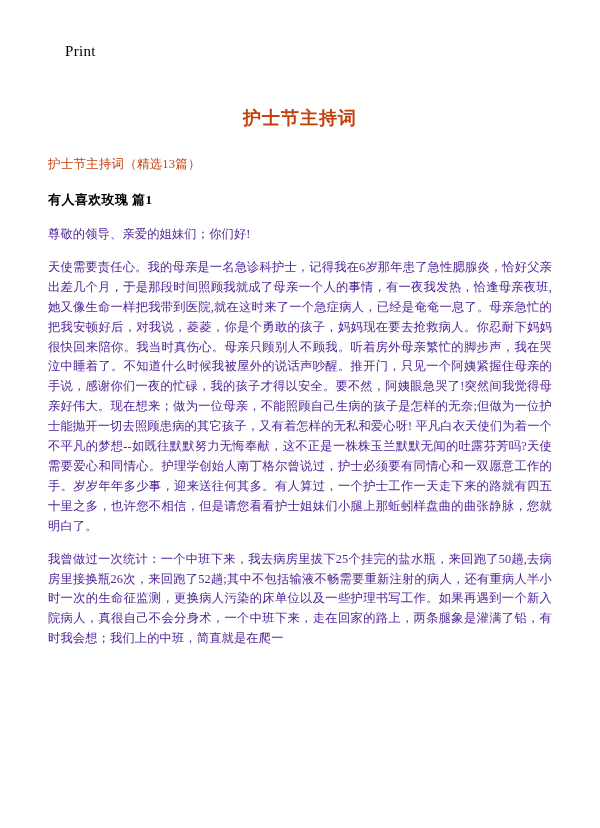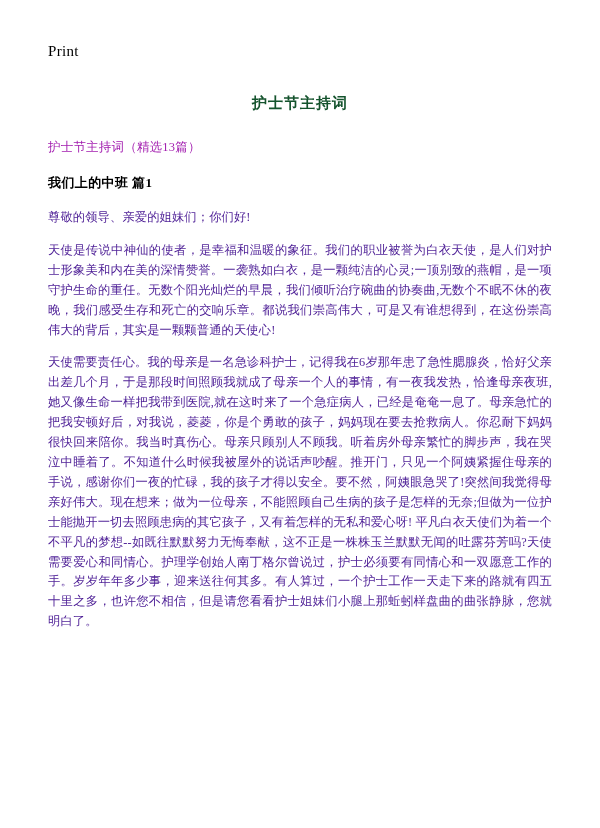--- a/index.html
+++ b/index.html
@@ -20,37 +20,37 @@
     height: 828px;
     box-sizing: border-box;
     padding: 42px 48px 0 48px;
     background: #ffffff;
   }
   .print-link {
     font-family: "Liberation Serif", "DejaVu Serif", serif;
     font-size: 15px;
     color: #000000;
     letter-spacing: 0.3px;
-    margin: 0 0 30px 0;
+    margin: 0 0 30px 17px;
     display: inline-block;
     cursor: pointer;
   }
   .doc-title {
     text-align: center;
-    font-size: 15px;
+    font-size: 18px;
     font-weight: 700;
     letter-spacing: 1px;
-    margin: 4px 0 26px 0;
-    color: #14532d;
+    margin: 16px 0 26px 0;
+    color: #c2410c;
     font-family: "Liberation Serif", "DejaVu Serif", serif;
   }
   .subtitle {
     font-size: 12.5px;
     margin: 0 0 18px 0;
-    color: #a21caf;
+    color: #c2410c;
     letter-spacing: 0.2px;
   }
   .section-heading {
     font-size: 13px;
     font-weight: 700;
     margin: 0 0 16px 0;
     color: #000;
     letter-spacing: 0.4px;
   }
   .para {
@@ -66,19 +66,19 @@
 <body>
 
 <div class="page">
 
   <a class="print-link">Print</a>
 
   <h1 class="doc-title">护士节主持词</h1>
 
   <p class="subtitle">护士节主持词（精选13篇）</p>
 
-  <p class="section-heading">我们上的中班 篇1</p>
+  <p class="section-heading">有人喜欢玫瑰 篇1</p>
 
   <p class="para">尊敬的领导、亲爱的姐妹们；你们好!</p>
-  <p class="para">天使是传说中神仙的使者，是幸福和温暖的象征。我们的职业被誉为白衣天使，是人们对护士形象美和内在美的深情赞誉。一袭熟如白衣，是一颗纯洁的心灵;一顶别致的燕帽，是一项守护生命的重任。无数个阳光灿烂的早晨，我们倾听治疗碗曲的协奏曲,无数个不眠不休的夜晚，我们感受生存和死亡的交响乐章。都说我们崇高伟大，可是又有谁想得到，在这份崇高伟大的背后，其实是一颗颗普通的天使心!</p>
   <p class="para">天使需要责任心。我的母亲是一名急诊科护士，记得我在6岁那年患了急性腮腺炎，恰好父亲出差几个月，于是那段时间照顾我就成了母亲一个人的事情，有一夜我发热，恰逢母亲夜班,她又像生命一样把我带到医院,就在这时来了一个急症病人，已经是奄奄一息了。母亲急忙的把我安顿好后，对我说，菱菱，你是个勇敢的孩子，妈妈现在要去抢救病人。你忍耐下妈妈很快回来陪你。我当时真伤心。母亲只顾别人不顾我。听着房外母亲繁忙的脚步声，我在哭泣中睡着了。不知道什么时候我被屋外的说话声吵醒。推开门，只见一个阿姨紧握住母亲的手说，感谢你们一夜的忙碌，我的孩子才得以安全。要不然，阿姨眼急哭了!突然间我觉得母亲好伟大。现在想来；做为一位母亲，不能照顾自己生病的孩子是怎样的无奈;但做为一位护士能抛开一切去照顾患病的其它孩子，又有着怎样的无私和爱心呀! 平凡白衣天使们为着一个不平凡的梦想--如既往默默努力无悔奉献，这不正是一株株玉兰默默无闻的吐露芬芳吗?天使需要爱心和同情心。护理学创始人南丁格尔曾说过，护士必须要有同情心和一双愿意工作的手。岁岁年年多少事，迎来送往何其多。有人算过，一个护士工作一天走下来的路就有四五十里之多，也许您不相信，但是请您看看护士姐妹们小腿上那蚯蚓样盘曲的曲张静脉，您就明白了。</p>
+  <p class="para">我曾做过一次统计：一个中班下来，我去病房里拔下25个挂完的盐水瓶，来回跑了50趟,去病房里接换瓶26次，来回跑了52趟;其中不包括输液不畅需要重新注射的病人，还有重病人半小时一次的生命征监测，更换病人污染的床单位以及一些护理书写工作。如果再遇到一个新入院病人，真很自己不会分身术，一个中班下来，走在回家的路上，两条腿象是灌满了铅，有时我会想；我们上的中班，简直就是在爬一</p>
 
 </div>
 
 </body></html>

